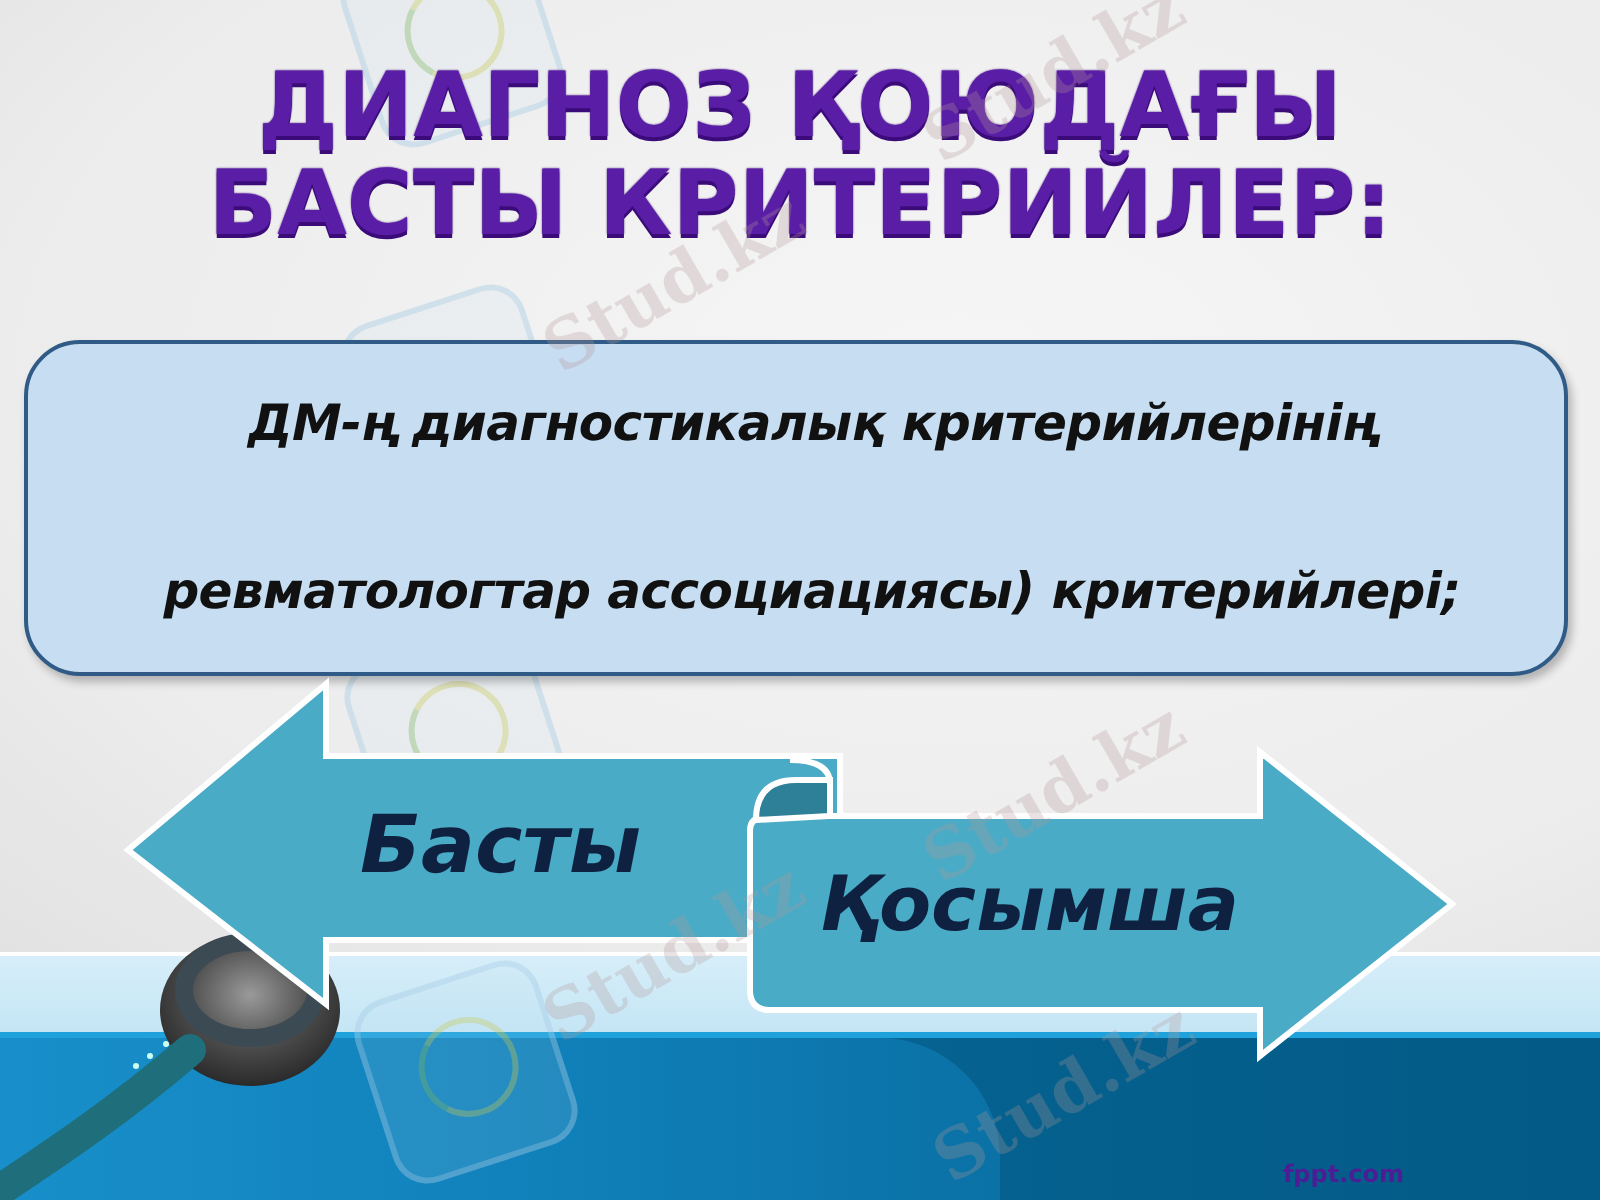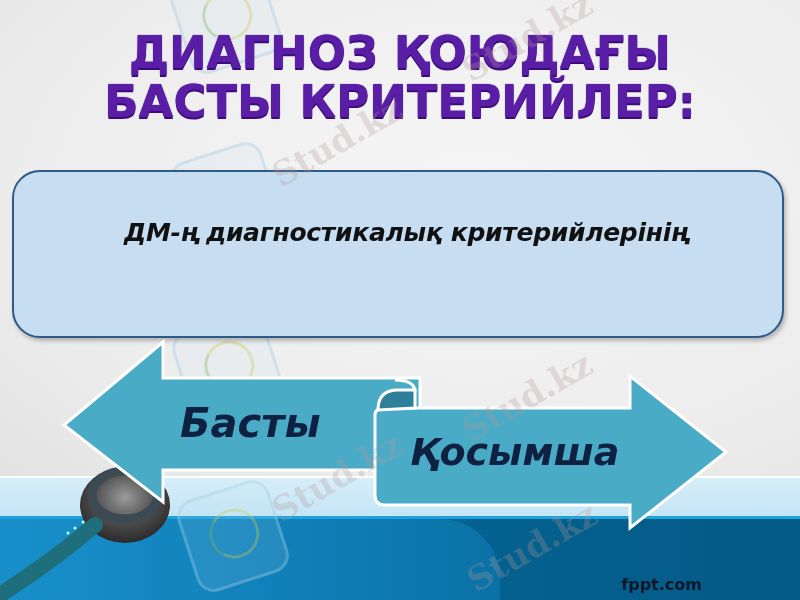--- a/index.html
+++ b/index.html
@@ -74,21 +74,21 @@
     .arrows { position: absolute; left: 0; top: 0; width: 800px; height: 600px; }
     .arrow-label {
       position: absolute; font-family: "DejaVu Sans", sans-serif;
       font-style: italic; font-weight: bold; color: #0f2140;
       font-size: 40px; white-space: nowrap;
     }
     .stethoscope { position: absolute; left: 0; top: 450px; }
     .footer-brand {
       position: absolute; right: 10px; bottom: 6px;
       font-family: "DejaVu Sans", sans-serif; font-weight: bold;
-      font-size: 16px; color: #0f172a;
+      font-size: 12px; color: #4c1d95;
     }
   </style>
 </head>
 <body>
 
 <div class="slide">
 
   <div class="bg-top"></div>
   <div class="bg-light-band"></div>
   <div class="bg-blue"></div>
@@ -101,20 +101,21 @@
 
   <div class="title">
     <span>ДИАГНОЗ ҚОЮДАҒЫ</span>
     <span>БАСТЫ КРИТЕРИЙЛЕР:</span>
   </div>
 
   <div class="textbox">
     <p>
       <span>ДМ-ң диагностикалық критерийлерінің</span><br>
       <br>
+      <span>ревматологтар ассоциациясы) критерийлері;</span>
     </p>
   </div>
 
   <svg class="stethoscope" width="190" height="150" viewBox="0 0 190 150">
     <defs>
       <radialGradient id="metal" cx="50%" cy="40%" r="60%">
         <stop offset="0%" stop-color="#9a9a9a"></stop>
         <stop offset="60%" stop-color="#4a4a4a"></stop>
         <stop offset="100%" stop-color="#2a2a2a"></stop>
       </radialGradient>

